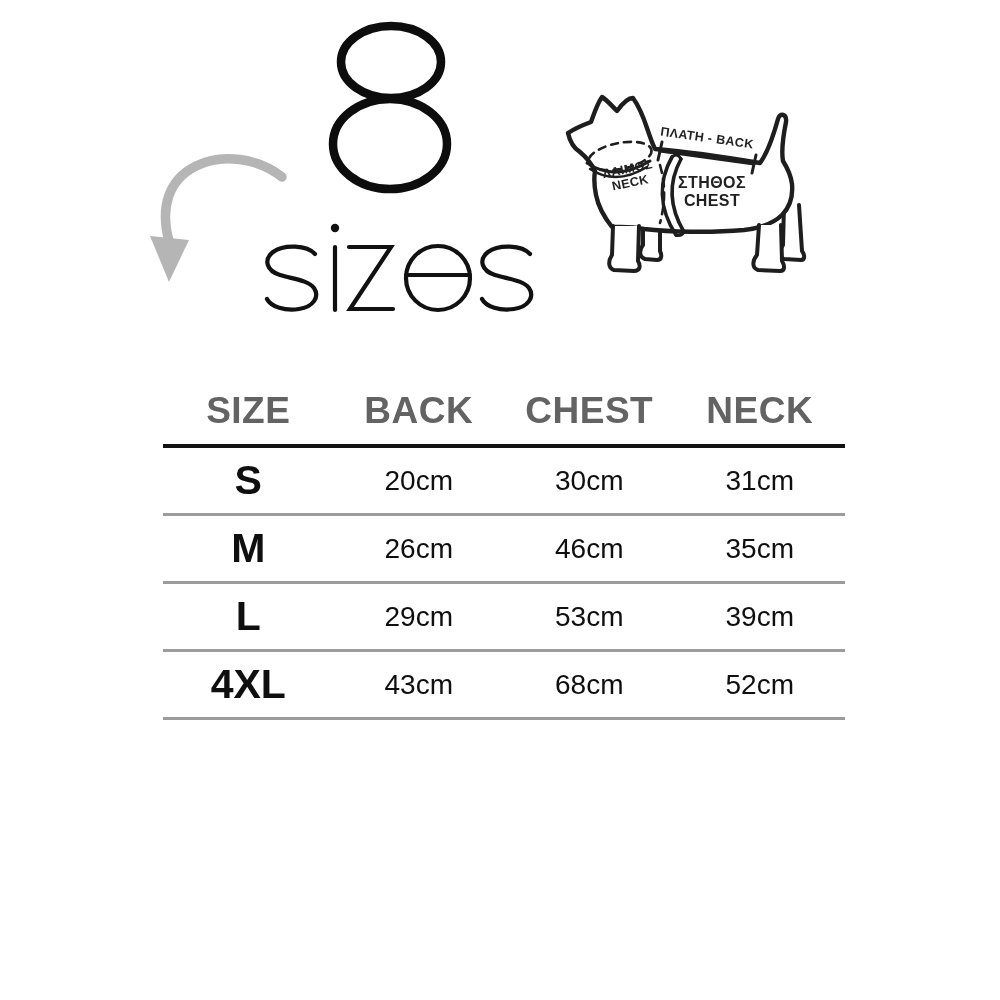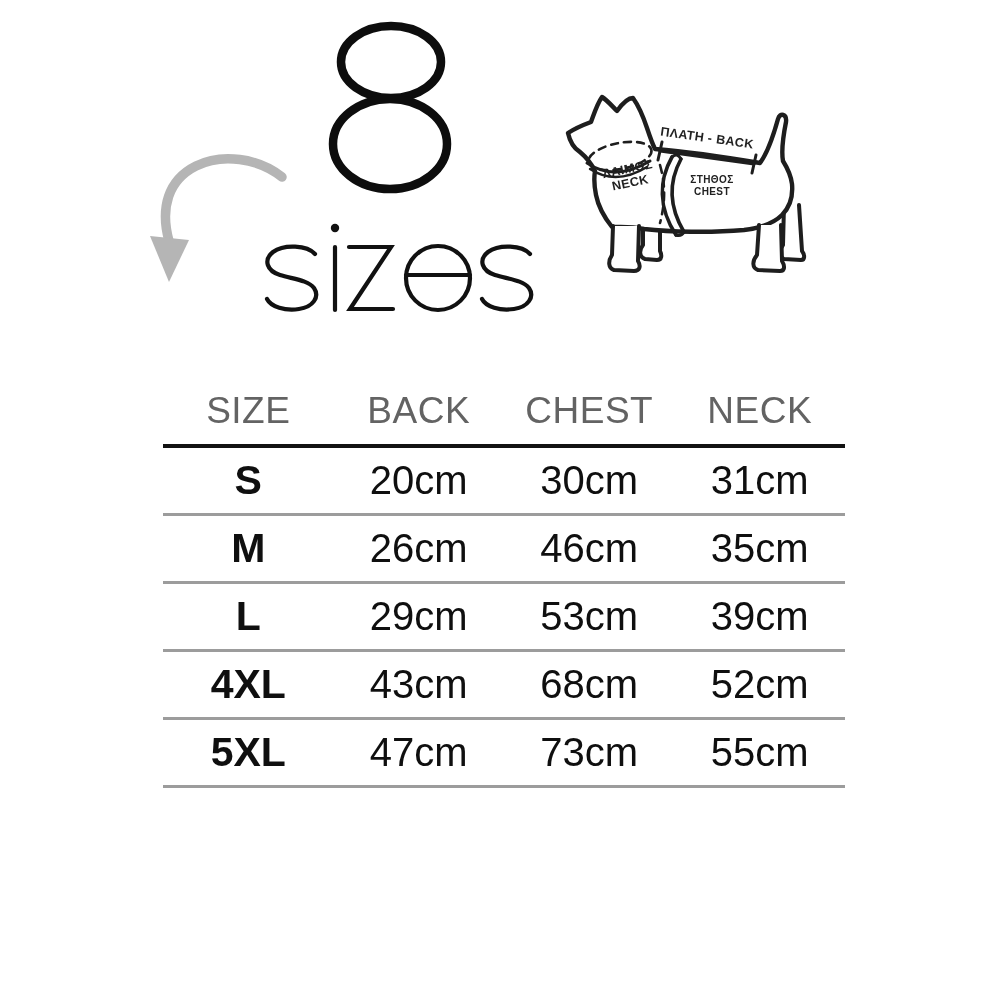--- a/index.html
+++ b/index.html
@@ -11,28 +11,28 @@
   #eight-svg{position:absolute;left:320px;top:10px;}
   #arrow-svg{position:absolute;left:140px;top:145px;}
   #sizes-svg{position:absolute;left:260px;top:213px;}
 
   
   #dog-svg{position:absolute;left:550px;top:85px;}
   .diagram-label{position:absolute;color:#222;font-weight:bold;text-align:center;
                  line-height:1.15;letter-spacing:.4px;}
   #label-back{left:645px;top:131px;width:124px;font-size:12.5px;transform:rotate(8deg);}
   #label-neck{left:597px;top:162px;width:64px;font-size:12.5px;transform:rotate(-12deg);}
-  #label-chest{left:678px;top:174px;width:68px;font-size:10px;}
+  #label-chest{left:678px;top:174px;width:68px;font-size:16px;}
 
   
   #size-table{position:absolute;left:163px;top:384px;width:682px;border-collapse:collapse;
               table-layout:fixed;}
-  #size-table th{font-size:37px;font-weight:normal;color:#636363;text-align:center;
+  #size-table th{font-size:37px;font-weight:bold;color:#636363;text-align:center;
                  padding:6px 0 12px 0;border-bottom:4px solid #121212;letter-spacing:0.5px;}
-  #size-table td{text-align:center;font-size:40px;color:#0f0f0f;height:63px;
+  #size-table td{text-align:center;font-size:28px;color:#0f0f0f;height:63px;
                  border-bottom:3px solid #9c9c9c;}
   #size-table td.size-col{font-weight:bold;font-size:41px;}
 </style>
 </head>
 <body>
 
 <div id="stage">
 
   <span class="sr">8</span>
   <svg id="eight-svg" role="img" width="150" height="200" viewBox="0 0 150 200" aria-label="8">
@@ -146,22 +146,16 @@
         <td>29cm</td>
         <td>53cm</td>
         <td>39cm</td>
       </tr>
       <tr>
         <td class="size-col">4XL</td>
         <td>43cm</td>
         <td>68cm</td>
         <td>52cm</td>
       </tr>
-      <tr>
-        <td class="size-col">5XL</td>
-        <td>47cm</td>
-        <td>73cm</td>
-        <td>55cm</td>
-      </tr>
     </tbody>
   </table>
 
 </div>
 
 </body></html>

